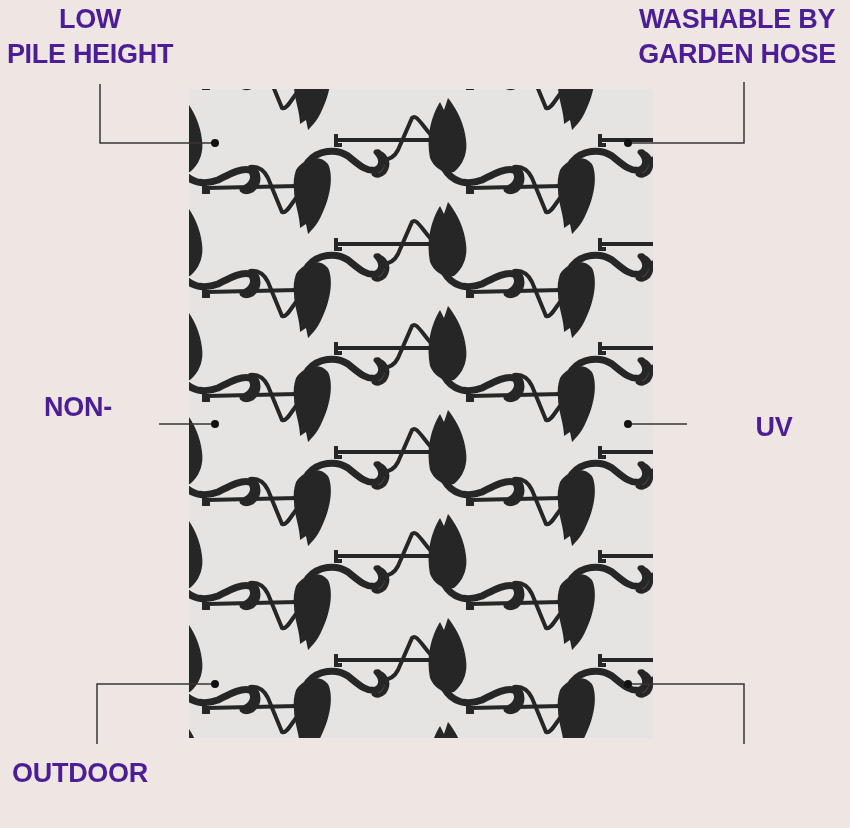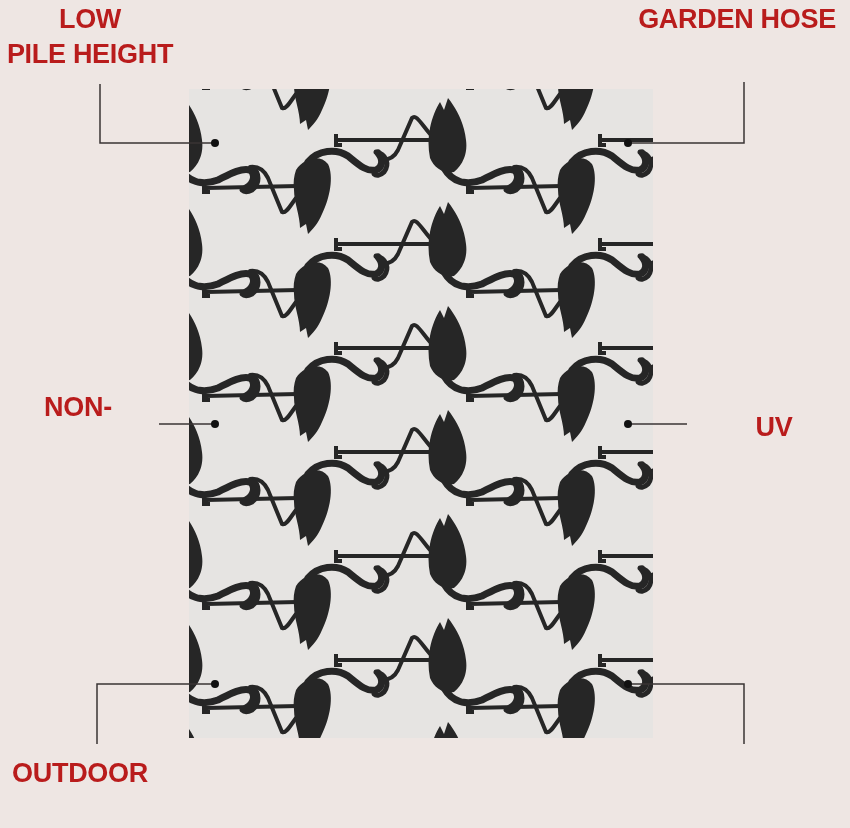--- a/index.html
+++ b/index.html
@@ -13,21 +13,21 @@
     .rug {
       position: absolute;
       left: 189px; top: 89px;
       width: 464px; height: 649px;
       background: #E6E4E2;
       overflow: hidden;
     }
     .rug svg { display: block; }
     .label {
       position: absolute;
-      color: #b91c1c;
+      color: #4c1d95;
       font-weight: bold;
       font-size: 27px;
       line-height: 35px;
       letter-spacing: -0.3px;
       text-align: center;
       white-space: nowrap;
     }
     .label span { display: block; }
     .overlay { position: absolute; left: 0; top: 0; width: 850px; height: 828px; pointer-events: none; }
   </style>
@@ -101,20 +101,21 @@
     <circle cx="628" cy="684" r="4"></circle>
   </g>
 </svg>
 
 <div class="label" style="left:0px; top:2px; width:180px;">
   <span>LOW</span>
   <span>PILE HEIGHT</span>
 </div>
 
 <div class="label" style="left:628px; top:2px; width:218px;">
+  <span>WASHABLE BY</span>
   <span>GARDEN HOSE</span>
 </div>
 
 <div class="label" style="left:0px; top:390px; width:156px;">
   <span>NON-</span>
 </div>
 
 <div class="label" style="left:712px; top:410px; width:124px;">
   <span>UV</span>
 </div>

